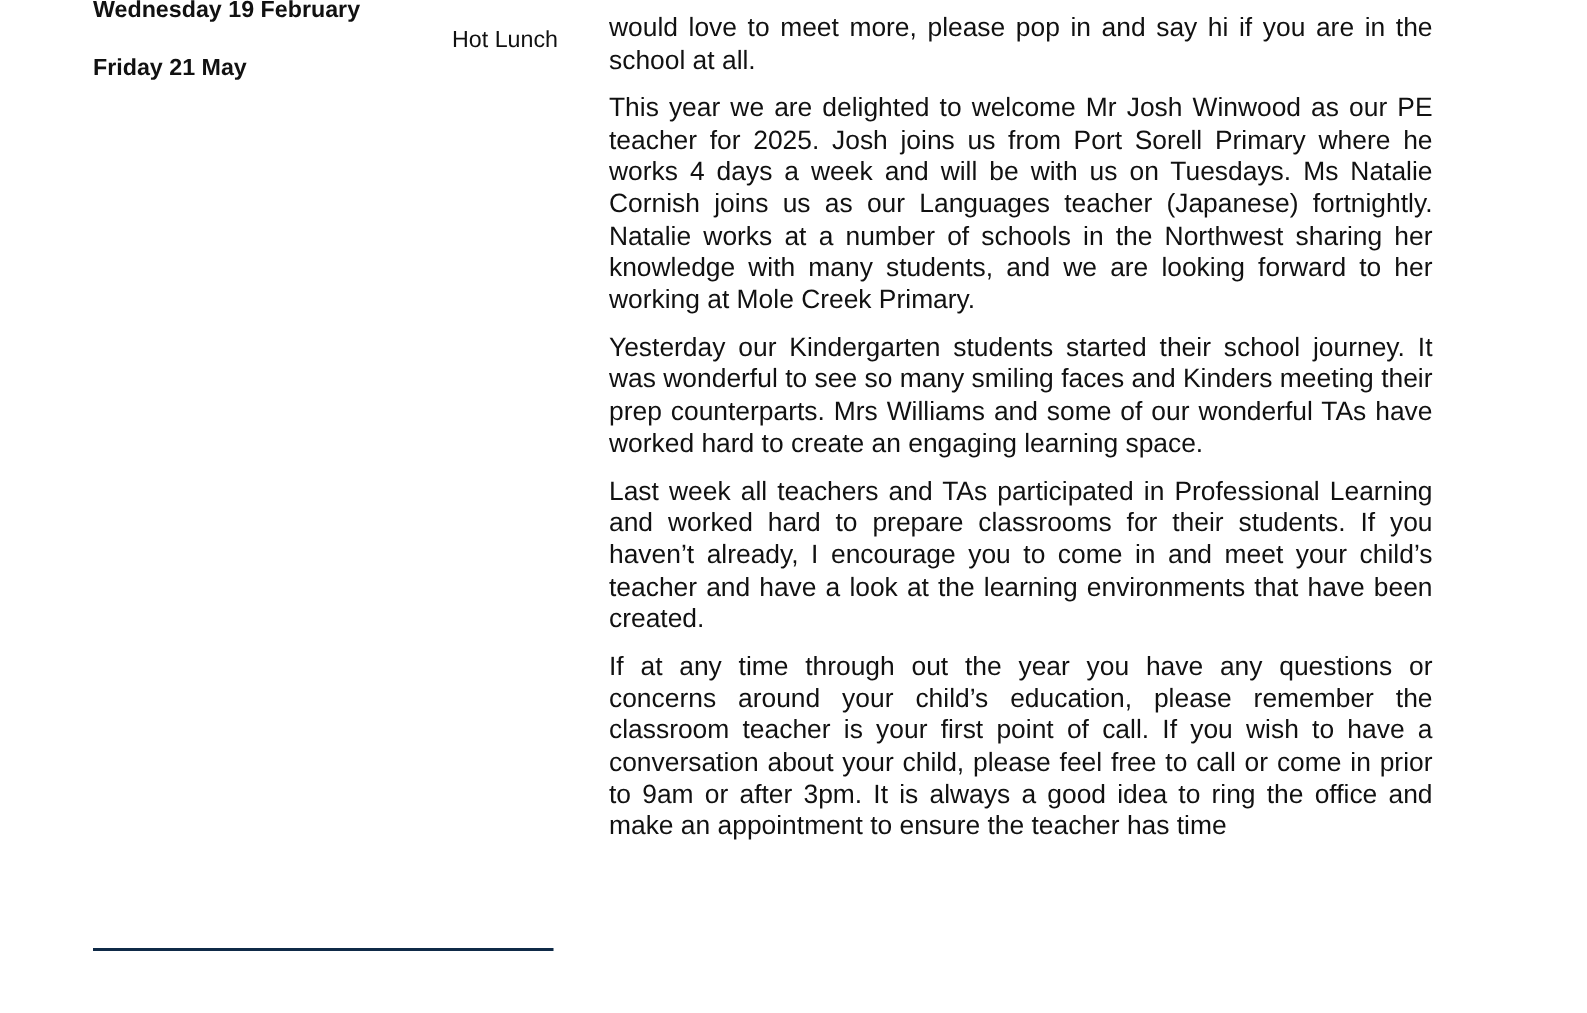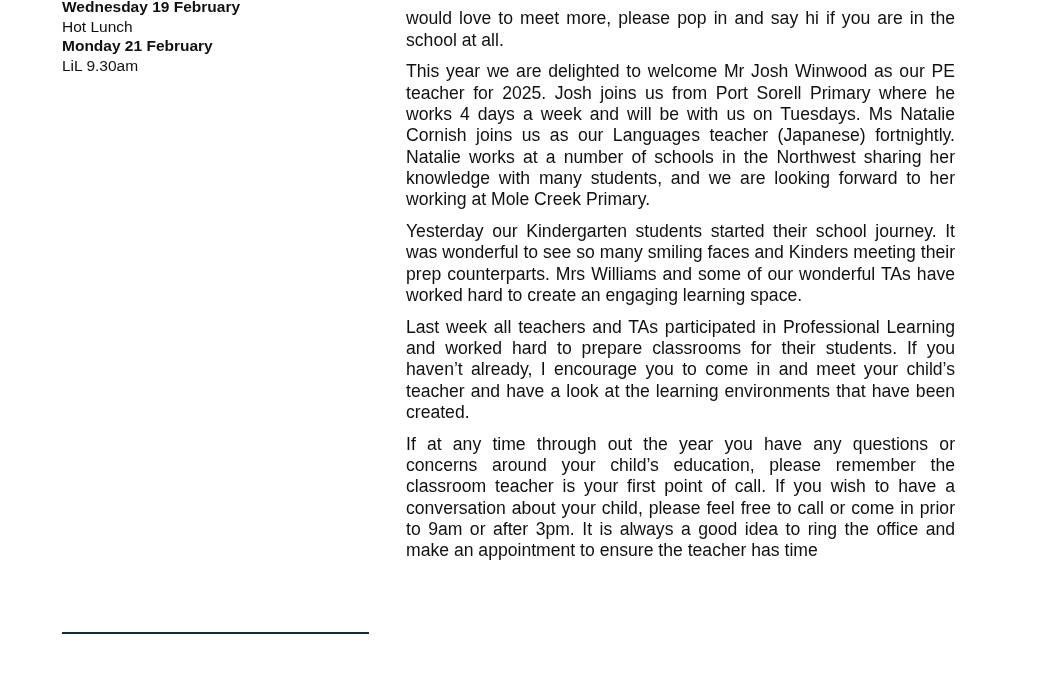--- a/index.html
+++ b/index.html
@@ -22,20 +22,21 @@
       width: 310px;
       font-size: 15.5px;
       line-height: 19.5px;
     }
     .event-date {
       font-weight: bold;
       display: block;
     }
     .event-desc {
       display: block;
+      text-align: right;
     }
     .rule {
       position: absolute;
       left: 62px;
       top: 632px;
       width: 307px;
       height: 2px;
       background: #0f2a47;
     }
     .main {
@@ -56,22 +57,21 @@
       height: 21.3px;
       overflow: hidden;
     }
   </style>
 </head>
 <body>
 
 <div class="sidebar">
   <span class="event-date">Wednesday 19 February</span>
   <span class="event-desc">Hot Lunch</span>
-  <span class="event-date">Monday 21 February</span>
-  <span class="event-desc">LiL 9.30am</span>
+  <span class="event-date">Friday 21 May</span>
 </div>
 
 <div class="rule"></div>
 
 <div class="main">
   <p>
     <span class="cut-line">&nbsp;</span><span>would love to meet more, please pop in and say hi if you are in the school at all.</span>
   </p>
   <p>This year we are delighted to welcome Mr Josh Winwood as our PE teacher for 2025. Josh joins us from Port Sorell Primary where he works 4 days a week and will be with us on Tues­days. Ms Natalie Cornish joins us as our Languages teacher (Japanese) fortnightly. Natalie works at a number of schools in the Northwest sharing her knowledge with many students, and we are looking forward to her working at Mole Creek Primary.</p>
   <p>Yesterday our Kindergarten students started their school jour­ney. It was wonderful to see so many smiling faces and Kinders meeting their prep counterparts. Mrs Williams and some of our wonderful TAs have worked hard to create an engaging learn­ing space.</p>

